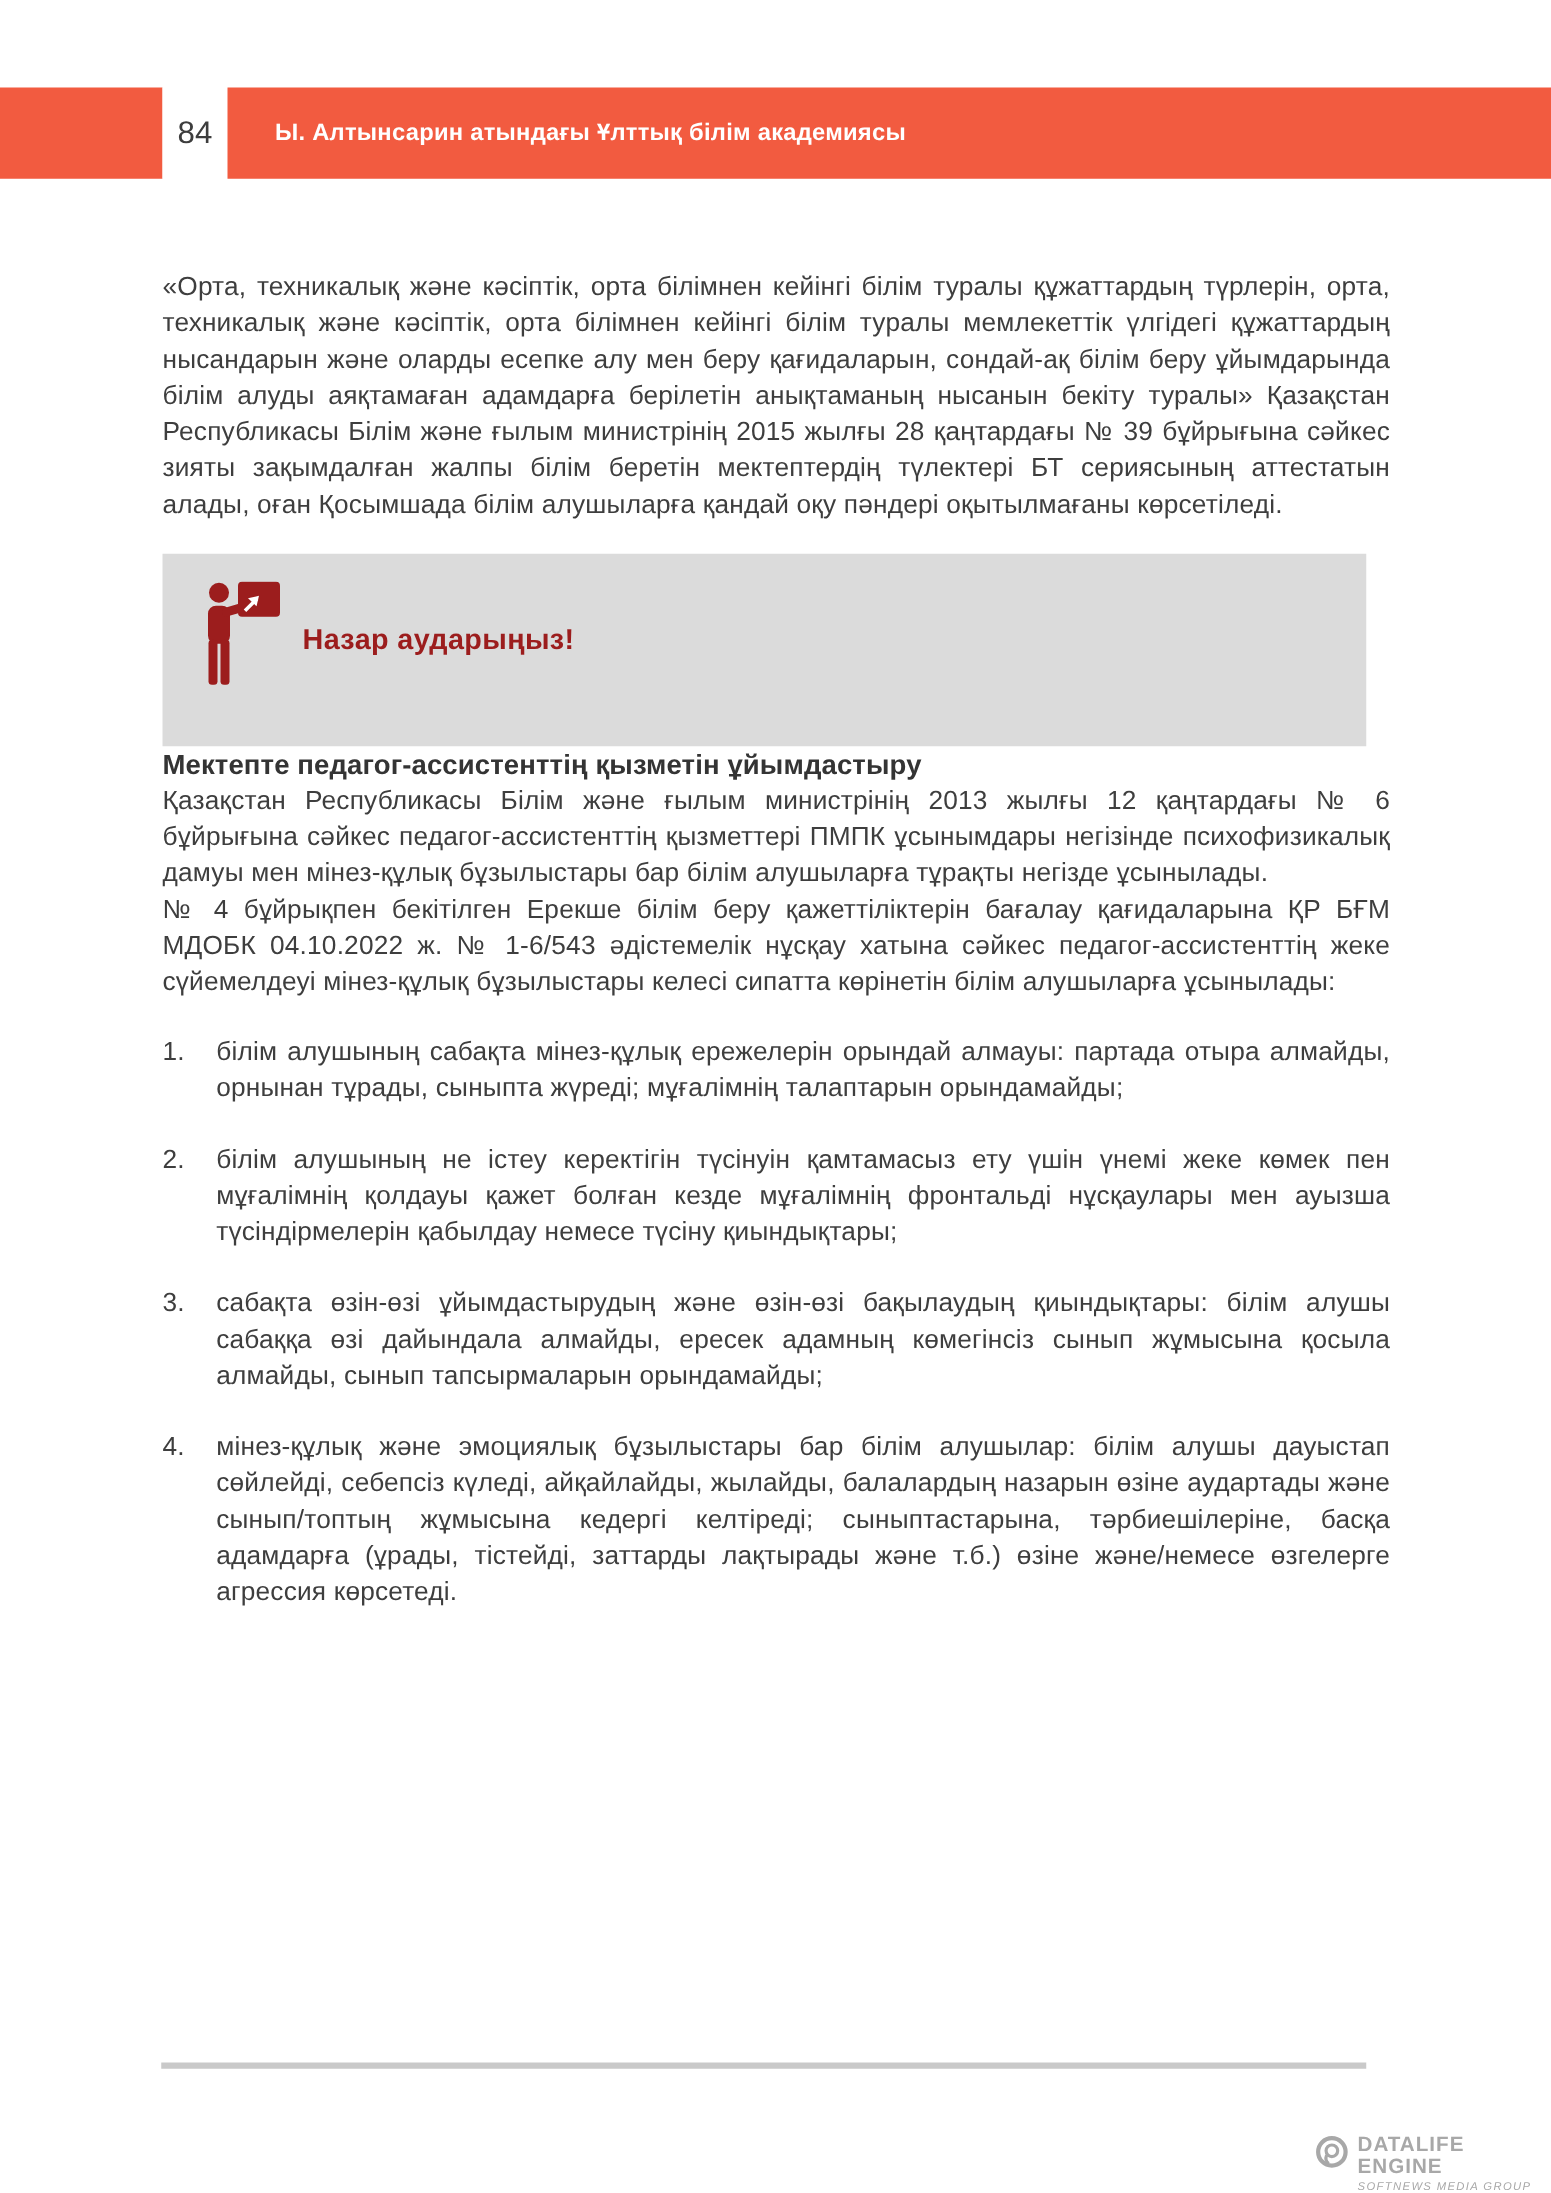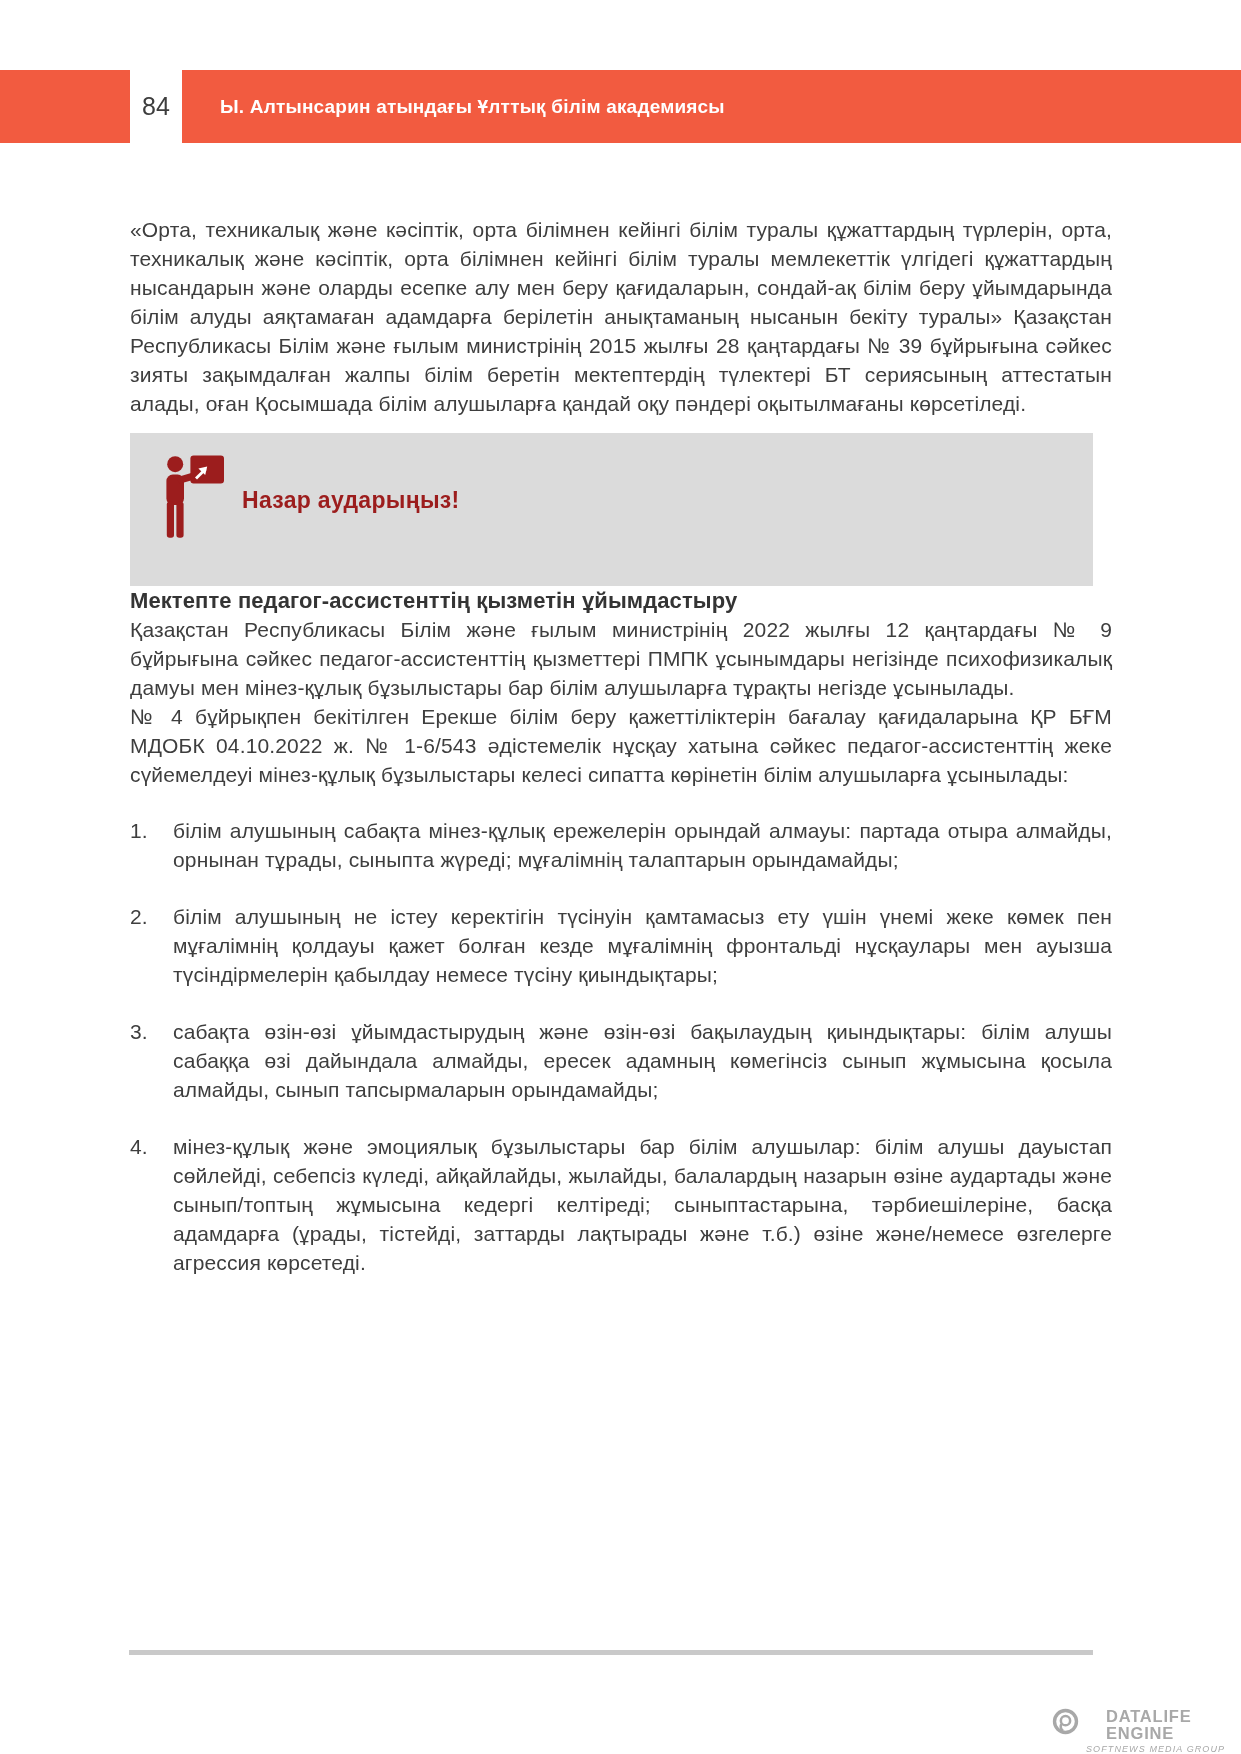--- a/index.html
+++ b/index.html
@@ -37,21 +37,21 @@
   .content{
     position:absolute;top:215px;left:130px;width:982px;
     font-size:21px;line-height:29px;letter-spacing:.15px;
     text-align:justify;
   }
   .content p{margin:0;}
 
   
   .callout{
     background:var(--box-gray);
-    margin-top:15px;margin-right:19px;
+    margin-top:25px;margin-right:19px;
     padding:22px 21px 30px 30px;
   }
   .callout-head{display:flex;align-items:center;gap:18px;margin-bottom:10px;}
   .teacher-icon{flex:none;}
   .callout-title{color:var(--dark-red);font-weight:700;font-size:23px;letter-spacing:.3px;}
   .callout-body{text-align:justify;}
   .callout-url{color:inherit;text-decoration:none;}
 
   
   .section-heading{
@@ -68,21 +68,21 @@
   
   .footer-line{
     position:absolute;left:129px;top:1650px;width:964px;height:5px;
     background:var(--line-gray);
   }
   .footer-logo{
     position:absolute;left:1052px;top:1708px;
     display:flex;align-items:flex-start;gap:7px;color:var(--logo-gray);
   }
   .logo-texts{display:flex;flex-direction:column;}
-  .logo-title{font-size:16.5px;font-weight:700;letter-spacing:.8px;line-height:17px;margin-left:20px;}
+  .logo-title{font-size:16.5px;font-weight:700;letter-spacing:.8px;line-height:17px;}
   .logo-subtitle{font-size:9px;font-weight:400;letter-spacing:1.1px;margin-top:2px;font-style:italic;}
 </style>
 </head>
 <body>
 
 <div class="page">
 
   <div class="header">
     <div class="header-block-left"></div>
     <div class="header-gap">
@@ -112,21 +112,21 @@
             <path d="M45 29 L57 17" stroke="#ffffff" stroke-width="3.5" fill="none"></path>
             <polygon points="59,14 48,16.5 56.5,24.5" fill="#ffffff"></polygon>
           </svg>
         </span>
         <span class="callout-title">Назар аударыңыз!</span>
       </div>
     </div>
 
     <p class="section-heading">Мектепте педагог-ассистенттің қызметін ұйымдастыру</p>
 
-    <p class="para">Қазақстан Республикасы Білім және ғылым министрінің 2022 жылғы 12 қаңтардағы № 9 бұйрығына сәйкес педагог-ассистенттің қызметтері ПМПК ұсынымдары негізінде психофизикалық дамуы мен мінез-құлық бұзылыстары бар білім алушыларға тұрақты негізде ұсынылады.</p>
+    <p class="para">Қазақстан Республикасы Білім және ғылым министрінің 2013 жылғы 12 қаңтардағы № 6 бұйрығына сәйкес педагог-ассистенттің қызметтері ПМПК ұсынымдары негізінде психофизикалық дамуы мен мінез-құлық бұзылыстары бар білім алушыларға тұрақты негізде ұсынылады.</p>
 
     <p class="para">№ 4 бұйрықпен бекітілген Ерекше білім беру қажеттіліктерін бағалау қағидаларына ҚР БҒМ МДОБК 04.10.2022 ж. № 1-6/543 әдістемелік нұсқау хатына сәйкес педагог-ассистенттің жеке сүйемелдеуі мінез-құлық бұзылыстары келесі сипатта көрінетін білім алушыларға ұсынылады:</p>
 
     <div class="numlist">
       <div class="numitem">
         <span class="num">1.</span>
         <span class="numtext">білім алушының сабақта мінез-құлық ережелерін орындай алмауы: партада отыра алмайды, орнынан тұрады, сыныпта жүреді; мұғалімнің талаптарын орындамайды;</span>
       </div>
       <div class="numitem">
         <span class="num">2.</span>

